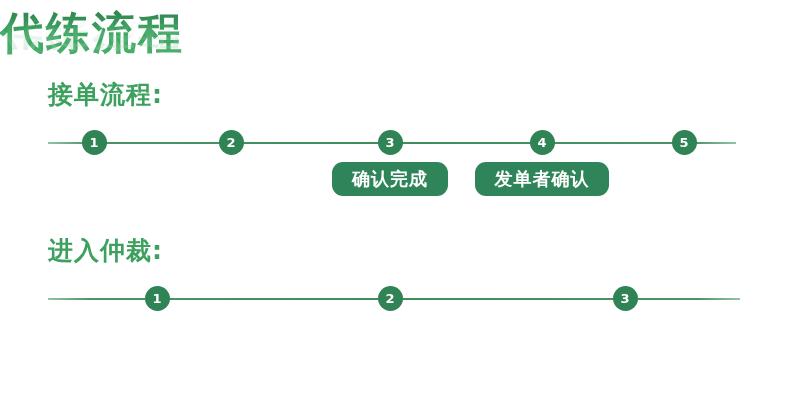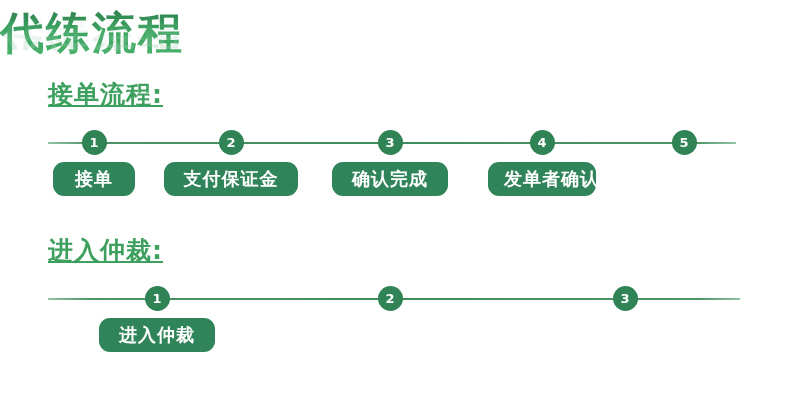--- a/index.html
+++ b/index.html
@@ -66,21 +66,20 @@
   .section-heading {
     position: absolute;
     left: 48px;
     top: 0;
     font-size: 25px;
     font-weight: bold;
     color: #3da05e;
     letter-spacing: 1px;
     font-family: "DejaVu Sans", "Liberation Sans", sans-serif;
     white-space: nowrap;
-    text-decoration: underline;
   }
 
   
   .timeline {
     position: absolute;
     top: 52px;
     height: 26px;
   }
   .timeline-1 { left: 48px; width: 688px; }
   .timeline-2 { left: 48px; width: 692px; }
@@ -152,33 +151,30 @@
   <div class="timeline timeline-1">
     <div class="timeline-rule"></div>
     <div class="badge" style="left:46px">1</div>
     <div class="badge" style="left:183px">2</div>
     <div class="badge" style="left:342px">3</div>
     <div class="badge" style="left:494px">4</div>
     <div class="badge" style="left:636px">5</div>
   </div>
 
   <div class="pill-row">
-    <div class="pill" style="left:94px;width:82px">接单</div>
-    <div class="pill" style="left:231px;width:134px">支付保证金</div>
     <div class="pill" style="left:390px;width:116px">确认完成</div>
-    <div class="pill" style="left:542px;width:108px">发单者确认</div>
+    <div class="pill" style="left:542px;width:134px">发单者确认</div>
   </div>
 </div>
 
 <div class="section section-2">
   <div class="section-heading">进入仲裁:</div>
 
   <div class="timeline timeline-2">
     <div class="timeline-rule"></div>
     <div class="badge" style="left:109px">1</div>
     <div class="badge" style="left:342px">2</div>
     <div class="badge" style="left:577px">3</div>
   </div>
 
   <div class="pill-row">
-    <div class="pill" style="left:157px;width:116px">进入仲裁</div>
   </div>
 </div>
 
 </body></html>

